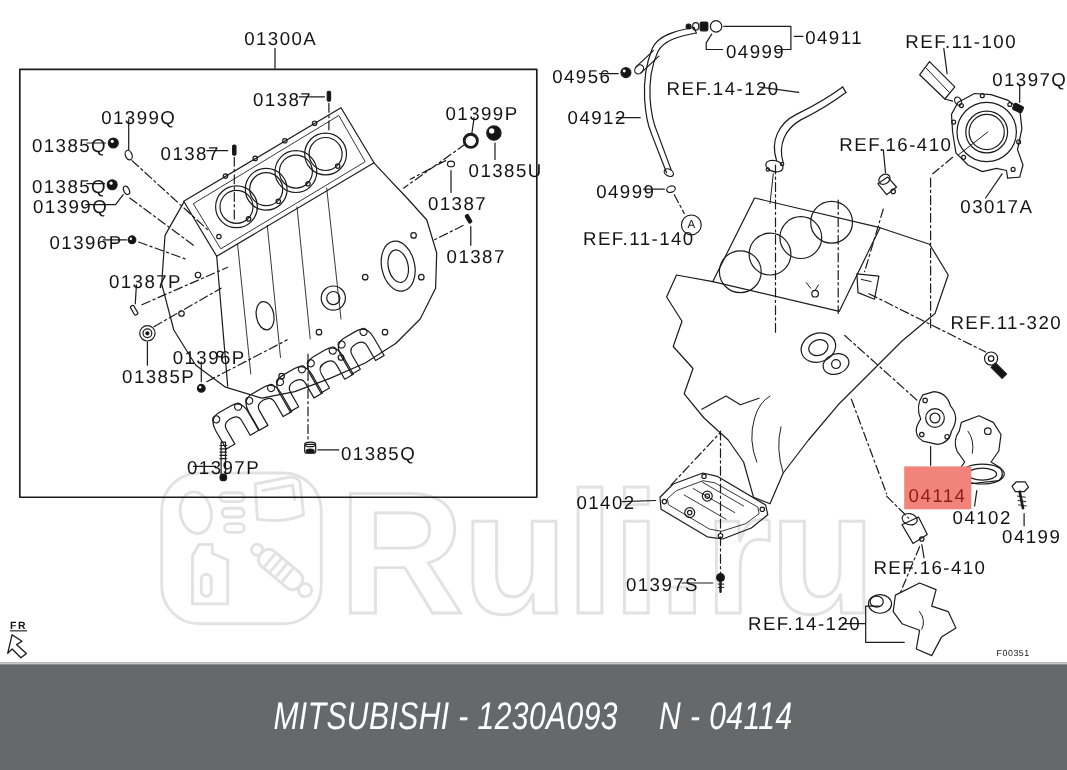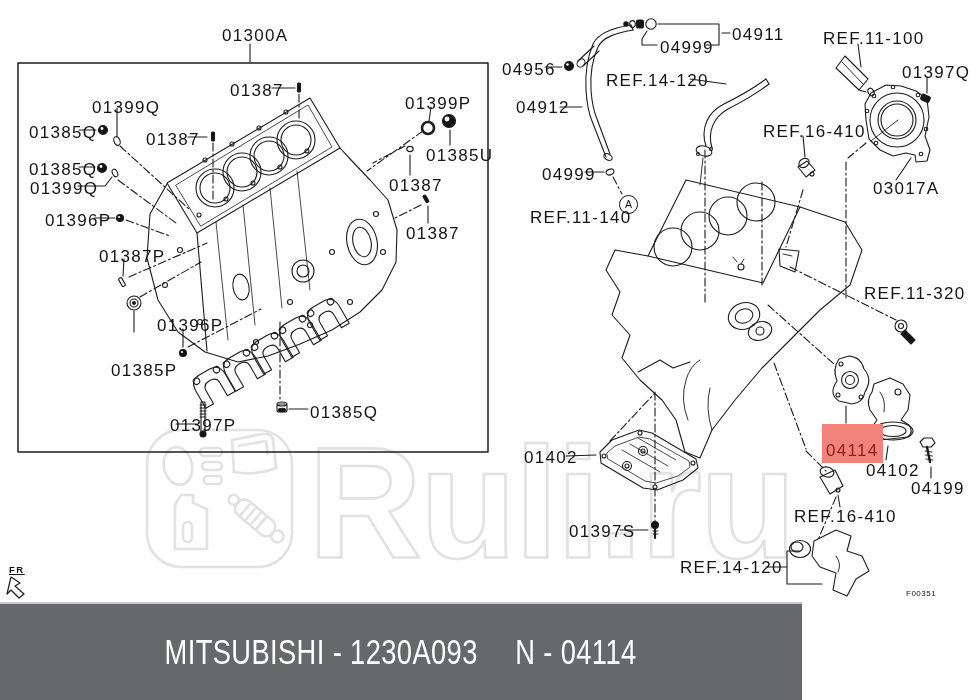--- a/index.html
+++ b/index.html
@@ -7,23 +7,23 @@
          font-family:"Liberation Sans",sans-serif;}
   .diagram-svg{position:absolute;left:0;top:0;}
   #labels-layer{position:absolute;left:0;top:0;width:970px;height:602px;}
   .part-label{position:absolute;font-size:17px;letter-spacing:1.3px;color:#141414;
               white-space:nowrap;line-height:1.1;}
   .part-label.hl{padding:18px 4px 2px 4px;}
   .part-label.tiny{font-size:8px;letter-spacing:.5px;}
   .part-label.small{font-size:9.5px;letter-spacing:1.5px;font-weight:bold;}
   .part-label.circled{width:17px;height:17px;border:1.4px solid #141414;border-radius:50%;
                       text-align:center;line-height:16px;letter-spacing:0;font-size:10.5px;}
-  .footer{position:absolute;left:0;top:602px;width:802px;height:98px;background:#67686a;
+  .footer{position:absolute;left:0;top:602px;width:970px;height:98px;background:#67686a;
           border-top:2px solid #c6c9ce;box-sizing:border-box;display:flex;
-          align-items:center;justify-content:center;}
+          align-items:center;justify-content:center;font-style:italic;}
   .footer-inner{display:flex;gap:48px;color:#fff;font-size:35px;letter-spacing:.5px;
                 transform:scaleX(.78);white-space:nowrap;}
 </style>
 </head>
 <body>
 
 <div class="stage">
 
   <svg class="diagram-svg" width="970" height="602" viewBox="0 0 970 602">
 
@@ -328,21 +328,21 @@
       <div class="part-label" style="left: 146px; top: 131px;">01387</div>
       <div class="part-label" style="left: 405px; top: 95px;">01399P</div>
       <div class="part-label" style="left: 426px; top: 147px;">01385U</div>
       <div class="part-label" style="left: 29px; top: 161px;">01385Q</div>
       <div class="part-label" style="left: 30px; top: 180px;">01399Q</div>
       <div class="part-label" style="left: 389px; top: 177px;">01387</div>
       <div class="part-label" style="left: 45px; top: 212px;">01396P</div>
       <div class="part-label" style="left: 406px; top: 225px;">01387</div>
       <div class="part-label" style="left: 99px; top: 248px;">01387P</div>
       <div class="part-label" style="left: 157px; top: 317px;">01396P</div>
-      <div class="part-label" style="left: 111px; top: 334px; margin-top: 28px;">01385P</div>
+      <div class="part-label" style="left: 111px; top: 334px;">01385P</div>
       <div class="part-label" style="left: 310px; top: 404px;">01385Q</div>
       <div class="part-label" style="left: 126px; top: 417px; margin-left: 44px;">01397P</div>
       <div class="part-label" style="left: 502px; top: 61px;">04956</div>
       <div class="part-label" style="left: 660px; top: 39px;">04999</div>
       <div class="part-label" style="left: 732px; top: 26px;">04911</div>
       <div class="part-label" style="left: 813px; top: 30px; margin-left: 10px;">REF.11-100</div>
       <div class="part-label" style="left: 902px; top: 64px;">01397Q</div>
       <div class="part-label" style="left: 606px; top: 72px;">REF.14-120</div>
       <div class="part-label" style="left: 516px; top: 99px;">04912</div>
       <div class="part-label" style="left: 763px; top: 123px;">REF.16-410</div>

